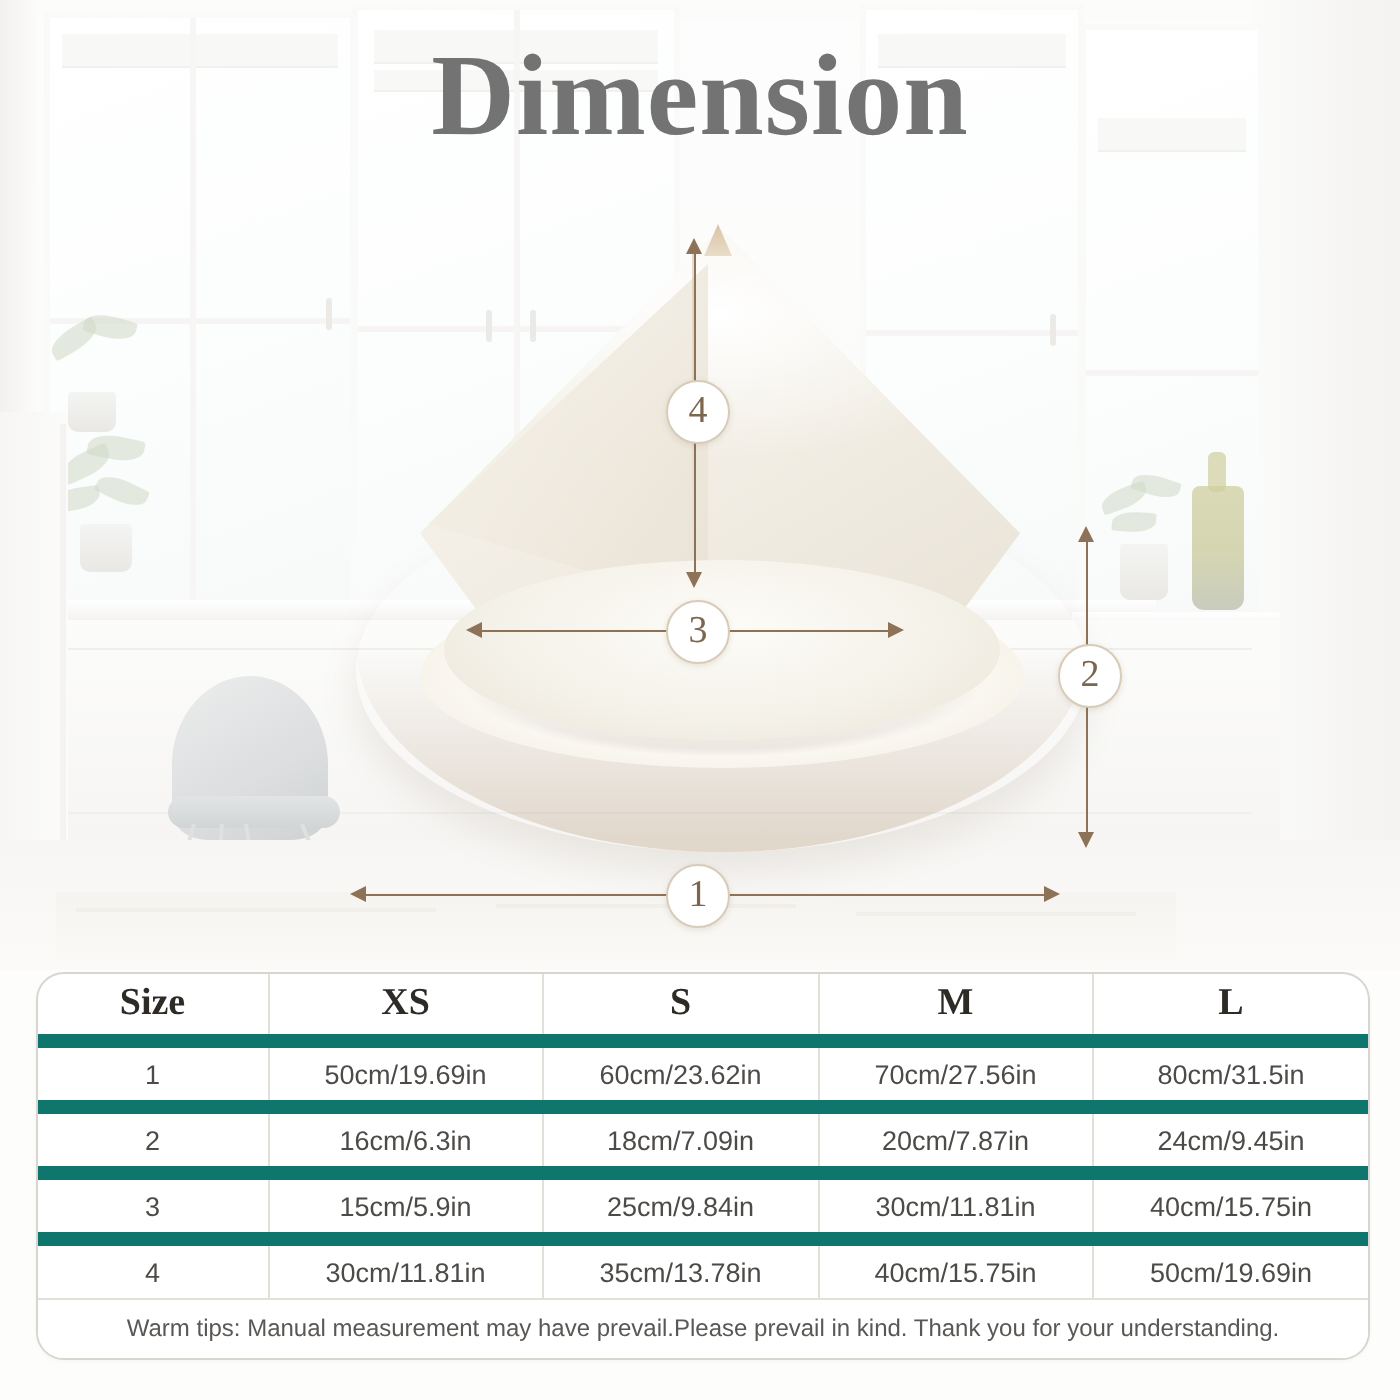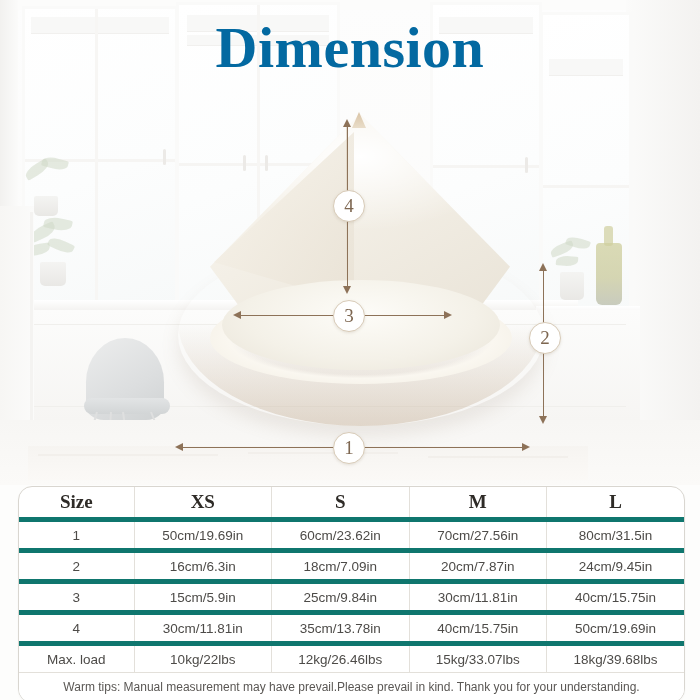--- a/index.html
+++ b/index.html
@@ -122,28 +122,28 @@
 
   .marker{position:absolute;width:30px;height:30px;border-radius:50%;
     background:#ffffff;border:1px solid #d8cbb8;
     display:flex;align-items:center;justify-content:center;
     font-family:"Liberation Serif", serif;font-size:19px;color:#7d6650;
     box-shadow:0 1px 3px rgba(140,120,95,.18);}
 
   
   .title{position:absolute;left:0;top:14px;width:700px;text-align:center;
     font-family:"Liberation Serif", serif;font-weight:bold;font-size:58px;
-    letter-spacing:.5px;color:#0369a1;}
+    letter-spacing:.5px;color:#737373;}
 
   
   .spec{position:absolute;left:18px;top:486px;width:665px;
     border:1px solid #d9d6d0;border-radius:14px;background:#ffffff;
     overflow:hidden;box-shadow:0 1px 2px rgba(0,0,0,.03);}
   table{border-collapse:collapse;width:100%;table-layout:fixed;}
-  th,td{border-right:1px solid #e3e0da;border-bottom:5px solid #0f766e;
+  th,td{border-right:1px solid #e3e0da;border-bottom:7px solid #0f766e;
     text-align:center;color:#4a4a48;}
   th:last-child,td:last-child{border-right:none;}
   thead th{font-family:"Liberation Serif", serif;font-weight:bold;font-size:19px;
     color:#2e2b27;height:30px;padding:0;}
   tbody td{font-size:13.5px;height:26px;padding:0;color:#4d4b48;}
   tbody tr:last-child td{border-bottom:1px solid #e3e0da;}
   col.c0{width:17.3%}
   .tips{font-size:12px;color:#5a5754;text-align:center;padding:7px 4px 8px;
     background:#ffffff;}
 </style>
@@ -319,25 +319,18 @@
           <td>30cm/11.81in</td>
           <td>40cm/15.75in</td>
         </tr>
         <tr>
           <td>4</td>
           <td>30cm/11.81in</td>
           <td>35cm/13.78in</td>
           <td>40cm/15.75in</td>
           <td>50cm/19.69in</td>
         </tr>
-        <tr>
-          <td>Max. load</td>
-          <td>10kg/22lbs</td>
-          <td>12kg/26.46lbs</td>
-          <td>15kg/33.07lbs</td>
-          <td>18kg/39.68lbs</td>
-        </tr>
       </tbody>
     </table>
     <div class="tips">Warm tips: Manual measurement may have prevail.Please prevail in kind. Thank you for your understanding.</div>
   </div>
 
 </div>
 
 </body></html>

